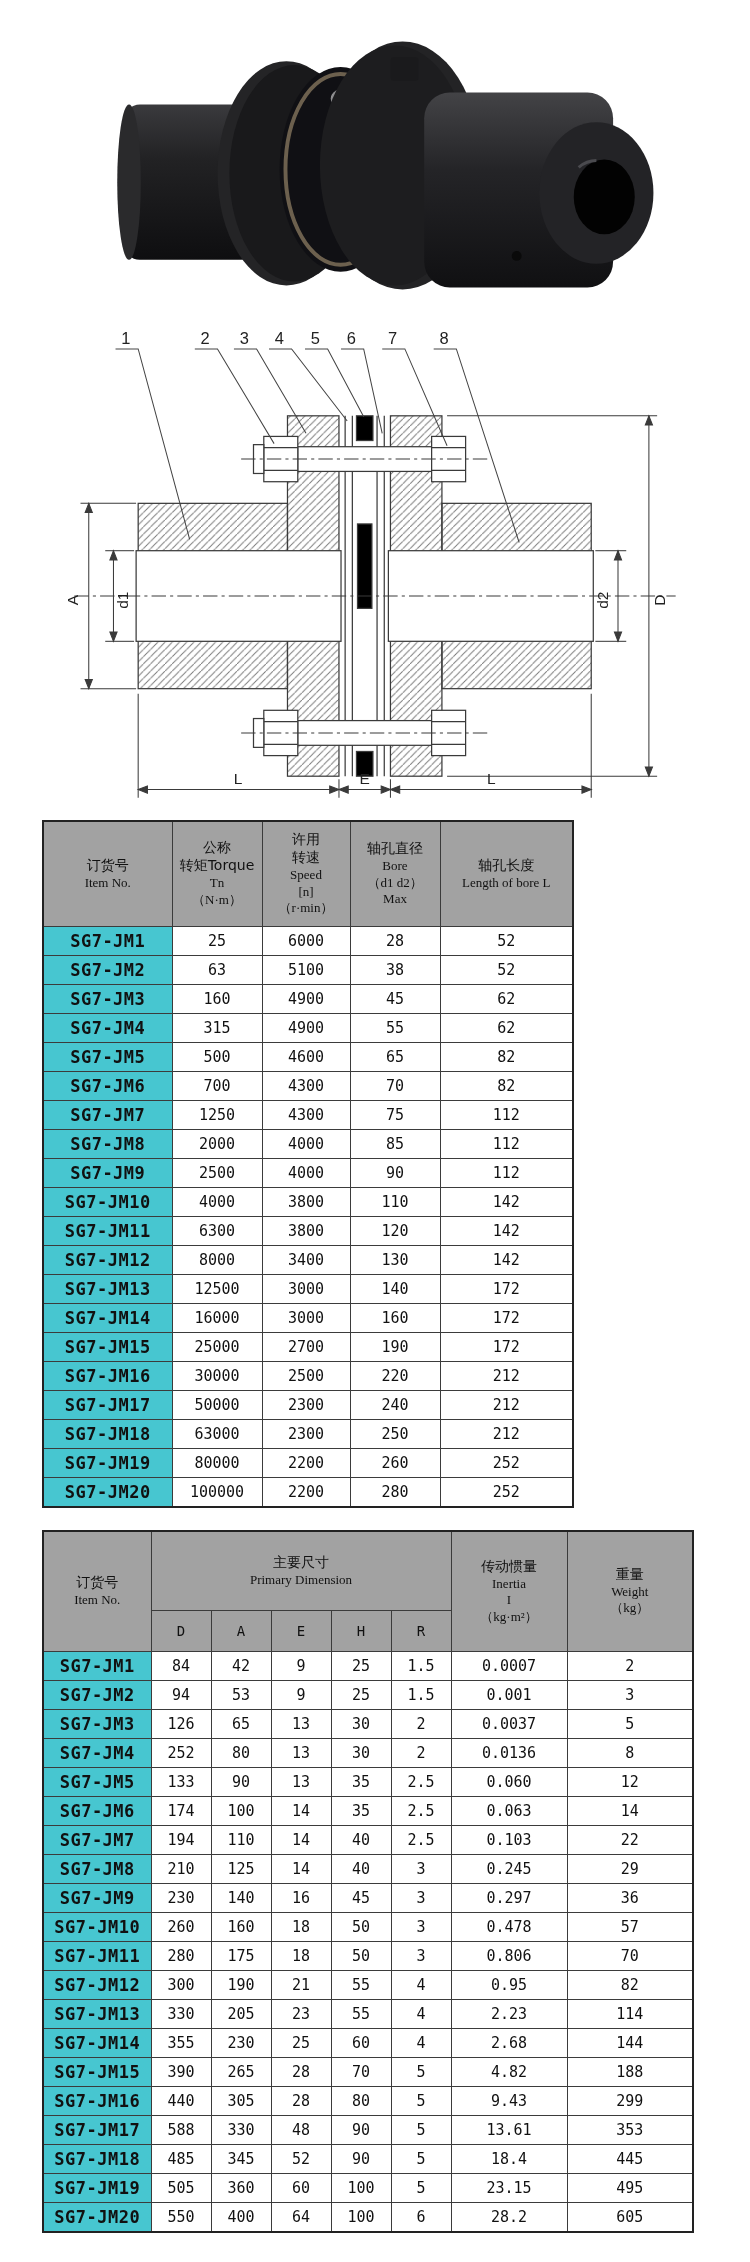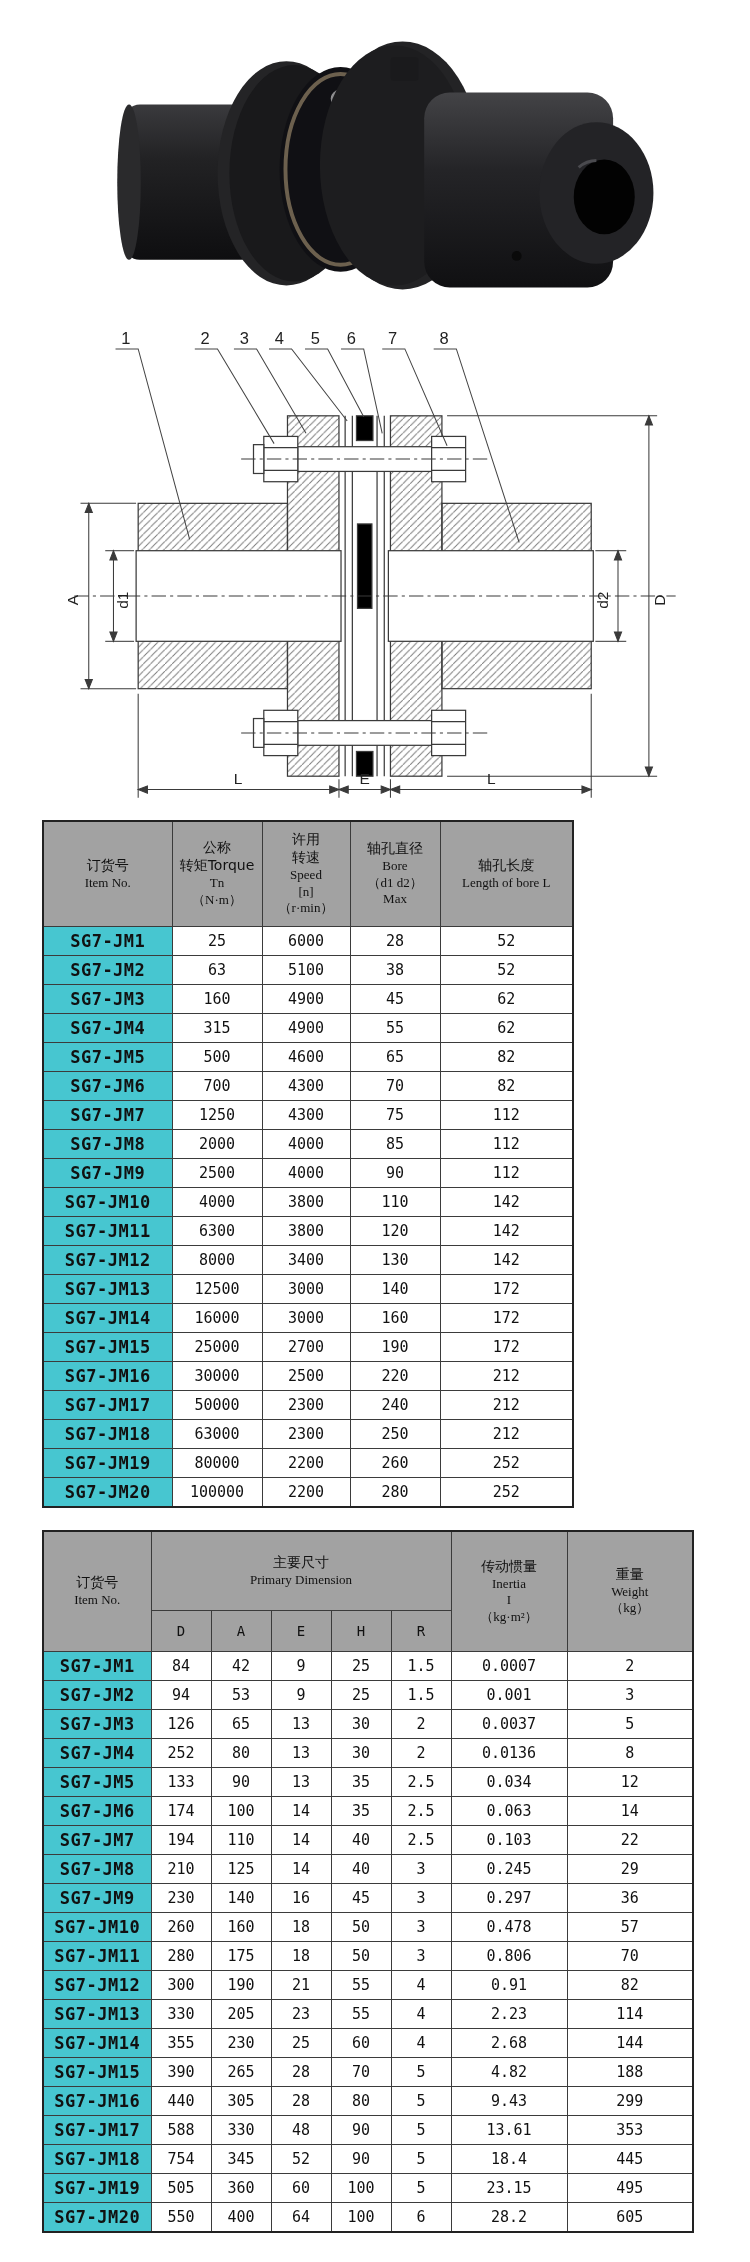--- a/index.html
+++ b/index.html
@@ -468,21 +468,21 @@
           <td class="val-cell">0.0136</td>
           <td class="val-cell">8</td>
         </tr>
         <tr>
           <td class="item-cell">SG7-JM5</td>
           <td class="val-cell">133</td>
           <td class="val-cell">90</td>
           <td class="val-cell">13</td>
           <td class="val-cell">35</td>
           <td class="val-cell">2.5</td>
-          <td class="val-cell">0.034</td>
+          <td class="val-cell">0.060</td>
           <td class="val-cell">12</td>
         </tr>
         <tr>
           <td class="item-cell">SG7-JM6</td>
           <td class="val-cell">174</td>
           <td class="val-cell">100</td>
           <td class="val-cell">14</td>
           <td class="val-cell">35</td>
           <td class="val-cell">2.5</td>
           <td class="val-cell">0.063</td>
@@ -538,21 +538,21 @@
           <td class="val-cell">0.806</td>
           <td class="val-cell">70</td>
         </tr>
         <tr>
           <td class="item-cell">SG7-JM12</td>
           <td class="val-cell">300</td>
           <td class="val-cell">190</td>
           <td class="val-cell">21</td>
           <td class="val-cell">55</td>
           <td class="val-cell">4</td>
-          <td class="val-cell">0.91</td>
+          <td class="val-cell">0.95</td>
           <td class="val-cell">82</td>
         </tr>
         <tr>
           <td class="item-cell">SG7-JM13</td>
           <td class="val-cell">330</td>
           <td class="val-cell">205</td>
           <td class="val-cell">23</td>
           <td class="val-cell">55</td>
           <td class="val-cell">4</td>
           <td class="val-cell">2.23</td>
@@ -593,21 +593,21 @@
           <td class="val-cell">588</td>
           <td class="val-cell">330</td>
           <td class="val-cell">48</td>
           <td class="val-cell">90</td>
           <td class="val-cell">5</td>
           <td class="val-cell">13.61</td>
           <td class="val-cell">353</td>
         </tr>
         <tr>
           <td class="item-cell">SG7-JM18</td>
-          <td class="val-cell">754</td>
+          <td class="val-cell">485</td>
           <td class="val-cell">345</td>
           <td class="val-cell">52</td>
           <td class="val-cell">90</td>
           <td class="val-cell">5</td>
           <td class="val-cell">18.4</td>
           <td class="val-cell">445</td>
         </tr>
         <tr>
           <td class="item-cell">SG7-JM19</td>
           <td class="val-cell">505</td>

